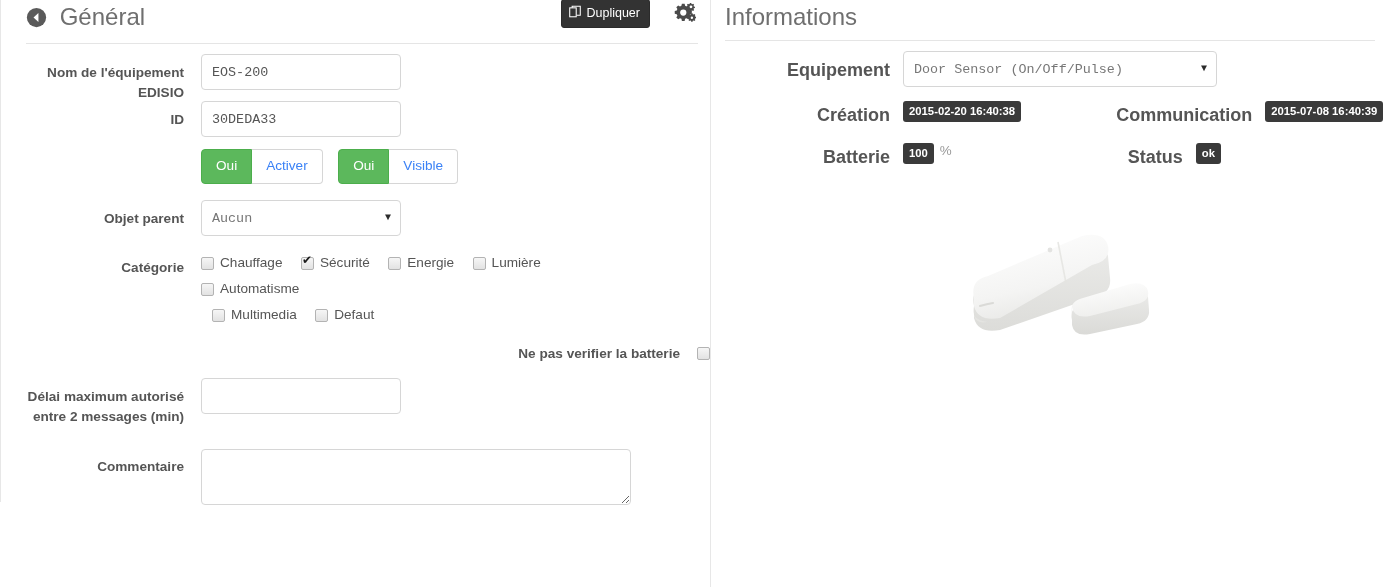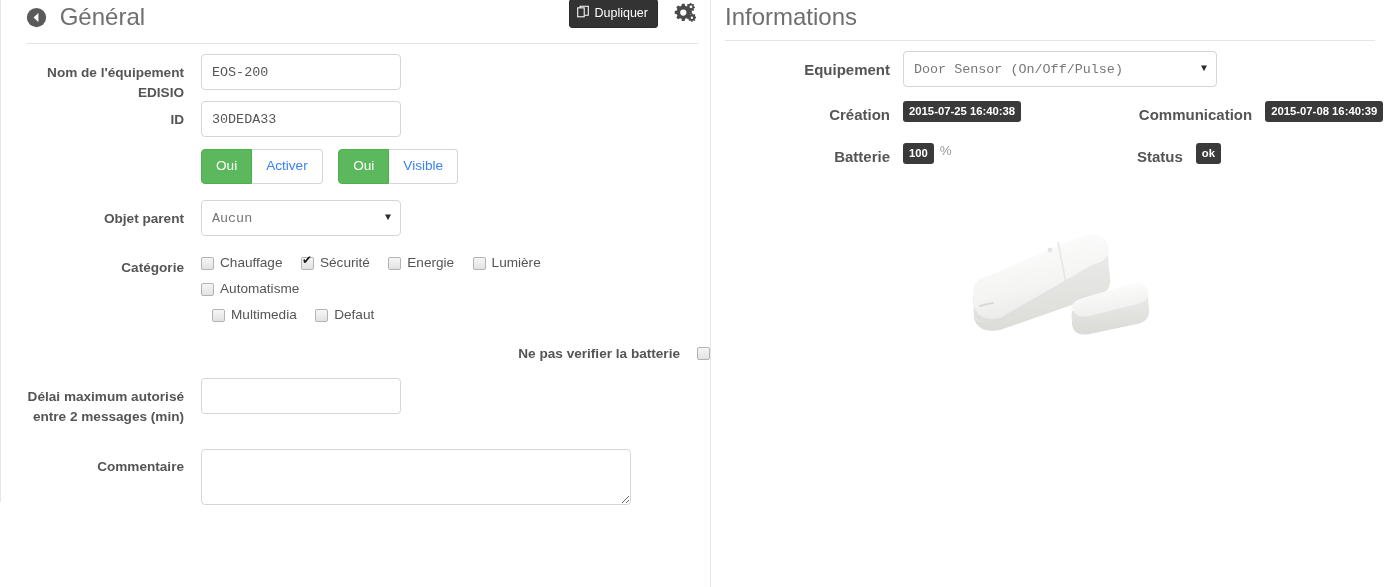--- a/index.html
+++ b/index.html
@@ -38,21 +38,21 @@
   }
   .legend .back-icon {
     display: inline-block;
     vertical-align: -3px;
     margin-right: 6px;
   }
   .legend-right { margin-left: 0; }
 
   .header-actions {
     position: absolute; right: 0; top: -1px;
-    display: flex; align-items: center; gap: 12px;
+    display: flex; align-items: center; gap: 20px;
   }
   .btn-dark {
     background: #333; color: #fff;
     border: 1px solid #2b2b2b; border-radius: 3px;
     font-size: 12.5px; line-height: 1;
     padding: 5px 9px 6px 7px;
     display: inline-flex; align-items: center; gap: 5px;
     cursor: pointer; font-family: "Liberation Sans", sans-serif;
   }
   .btn-dark .lbl { position: relative; top: 0px; }
@@ -131,21 +131,21 @@
     left: 0px; top: -4px; font-size: 12px; color: #1a1a1a; line-height: 13px;
   }
   .row-multimedia { padding-left: 11px; }
 
   
   .info-grid { margin-top: 10px; }
   .info-row { display: flex; align-items: flex-start; margin-bottom: 10px; }
   .info-half { display: flex; align-items: flex-start; }
   .info-label {
     text-align: right; padding-right: 13px; padding-top: 4px;
-    font-size: 15px; font-weight: bold; color: #555; line-height: 20px;
+    font-size: 18px; font-weight: bold; color: #555; line-height: 20px;
   }
   .lbl-w1 { width: 178px; flex: 0 0 178px; }
   .lbl-w2 { width: 200px; flex: 0 0 200px; }
   .badge {
     display: inline-block; background: #3a3a3a; color: #fff;
     font-size: 11.3px; font-weight: bold; line-height: 1;
     padding: 5px 6px 5px; border-radius: 3px;
     white-space: nowrap;
   }
   .pct { color: #999; font-size: 13.4px; margin-left: 6px; }
@@ -312,21 +312,21 @@
           <div class="selectbox wide">
             <span class="val">Door Sensor (On/Off/Pulse)</span>
             <span class="caret">▼</span>
           </div>
         </div>
       </div>
 
       <div class="info-row" style="margin-bottom:18px;">
         <div class="info-half">
           <div class="info-label lbl-w1">Création</div>
-          <span class="badge">2015-07-25 16:40:38</span>
+          <span class="badge">2015-02-20 16:40:38</span>
         </div>
         <div class="info-half" style="margin-left:44px;">
           <div class="info-label lbl-w2">Communication</div>
           <span class="badge">2015-07-08 16:40:39</span>
         </div>
       </div>
 
       <div class="info-row">
         <div class="info-half">
           <div class="info-label lbl-w1">Batterie</div>

